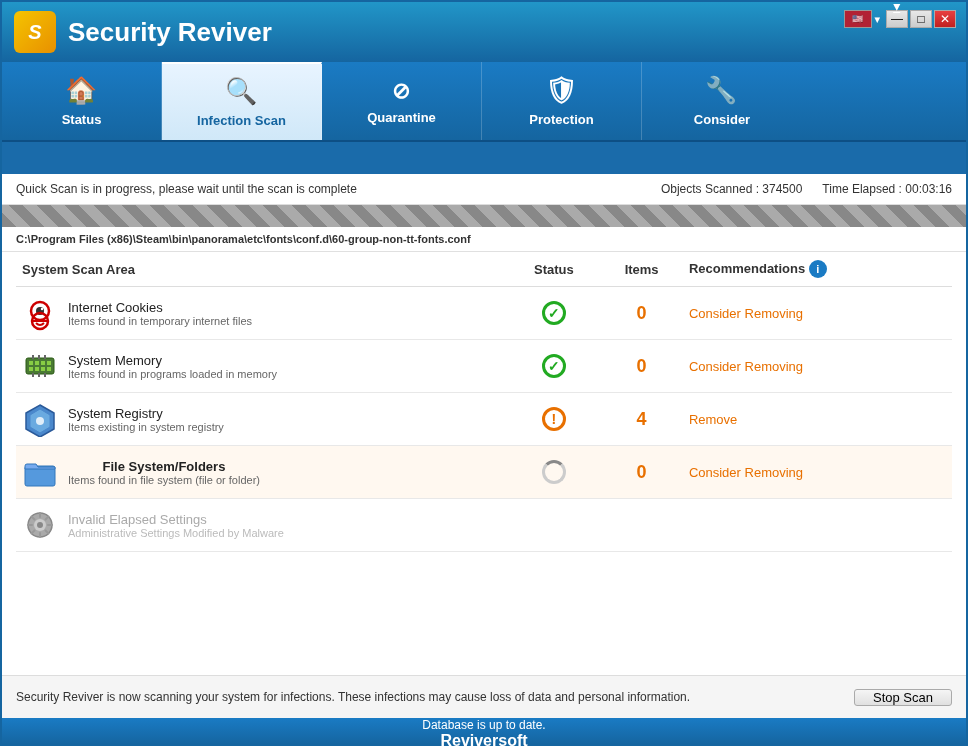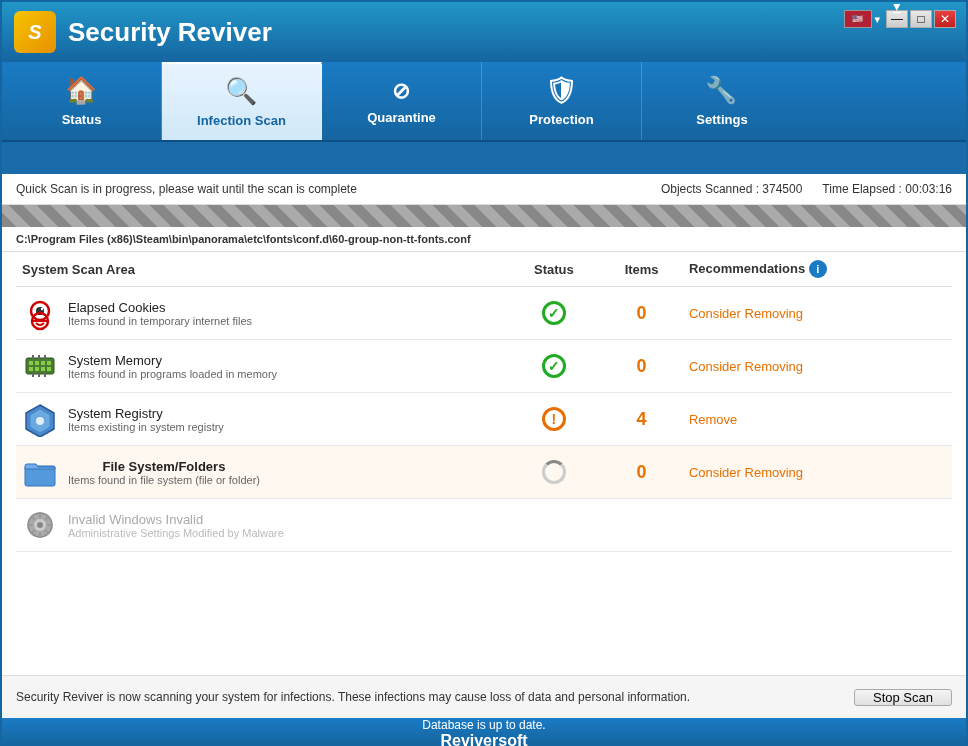--- a/index.html
+++ b/index.html
@@ -268,21 +268,21 @@
     <div class="nav-tab">
       <span class="tab-icon" style="font-size:22px;">⊘</span>
       <span>Quarantine</span>
     </div>
     <div class="nav-tab">
       <span class="tab-icon">🛡</span>
       <span>Protection</span>
     </div>
     <div class="nav-tab">
       <span class="tab-icon">🔧</span>
-      <span>Settings</span>
+      <span>Consider</span>
     </div>
   </div>
 
   <div class="content-area">
     <div class="main-content">
 
       <div class="scan-status-bar">
         <span class="scan-status-text">Quick Scan is in progress, please wait until the scan is complete</span>
         <span class="scan-objects">Objects Scanned : 374500</span>
         <span class="scan-time">Time Elapsed : 00:03:16</span>
@@ -313,21 +313,21 @@
                       <svg width="36" height="36" viewBox="0 0 36 36">
                         <circle cx="18" cy="16" r="9" fill="none" stroke="#cc0000" stroke-width="2.5"></circle>
                         <circle cx="18" cy="16" r="4" fill="#333"></circle>
                         <circle cx="20" cy="14" r="1.2" fill="white"></circle>
                         <circle cx="18" cy="26" r="8" fill="none" stroke="#cc0000" stroke-width="2.5"></circle>
                         <line x1="10" y1="26" x2="26" y2="26" stroke="#cc0000" stroke-width="2"></line>
                         <path d="M14 28 Q18 32 22 28" fill="none" stroke="#cc0000" stroke-width="2"></path>
                       </svg>
                     </div>
       <div class="area-text">
-        <div class="area-name" style="">Elapsed Cookies</div>
+        <div class="area-name" style="">Internet Cookies</div>
         <div class="area-desc" style="color:#666;">Items found in temporary internet files</div>
       </div>
     </div>
                 </td>
                 <td style="text-align: center;">
                   <div class="status-icon">
                     <div class="green-check">✓</div>
                   </div>
                 </td>
                 <td>
@@ -429,21 +429,21 @@
                   <div class="scan-area-cell">
       <div class="area-icon">
                       <svg width="36" height="36" viewBox="0 0 36 36">
                         <circle cx="18" cy="18" r="12" fill="#aaa" stroke="#888" stroke-width="1.5"></circle>
                         <circle cx="18" cy="18" r="6" fill="#ccc"></circle>
                         <circle cx="18" cy="18" r="3" fill="#888"></circle>
                         <path d="M18 6 L18 10 M18 26 L18 30 M6 18 L10 18 M26 18 L30 18 M9.5 9.5 L12.5 12.5 M23.5 23.5 L26.5 26.5 M9.5 26.5 L12.5 23.5 M23.5 12.5 L26.5 9.5" stroke="#999" stroke-width="2" stroke-linecap="round"></path>
                       </svg>
                     </div>
       <div class="area-text">
-        <div class="area-name" style="color:#aaa;">Invalid Windows Invalid</div>
+        <div class="area-name" style="color:#aaa;">Invalid Elapsed Settings</div>
         <div class="area-desc" style="color:#bbb;">Administrative Settings Modified by Malware</div>
       </div>
     </div>
                 </td>
                 <td style="text-align: center;"></td>
                 <td></td>
                 <td></td>
               </tr>
             </tbody>
         </table>

